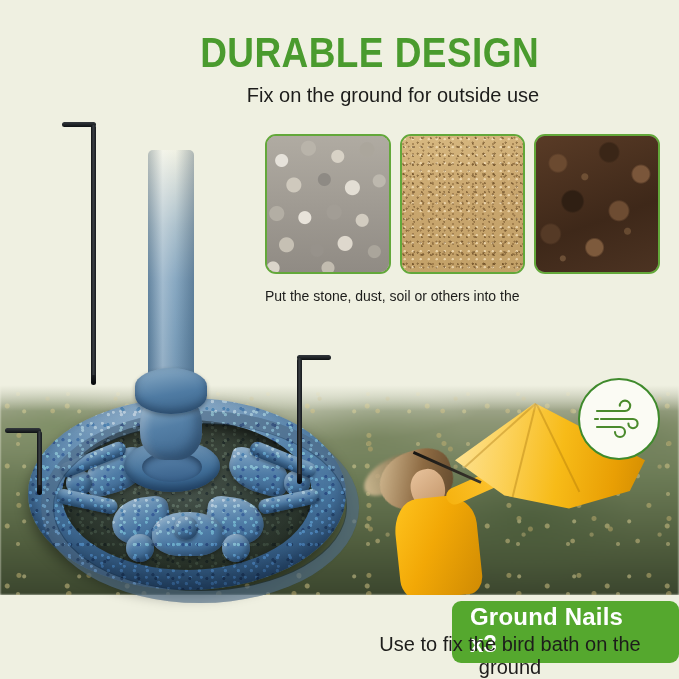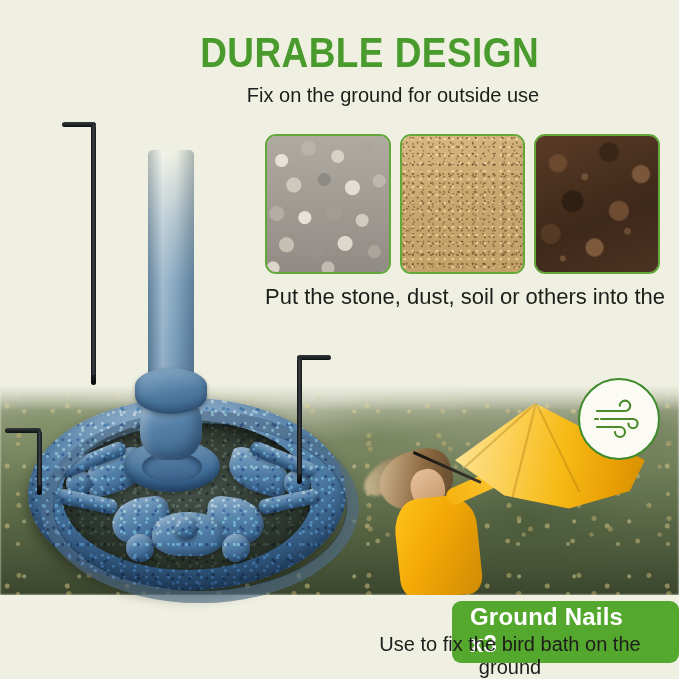--- a/index.html
+++ b/index.html
@@ -83,22 +83,22 @@
       radial-gradient(circle at 12% 72%, #553a26 0 9px, transparent 11px),
       radial-gradient(circle at 48% 82%, #7d5a3c 0 8px, transparent 10px),
       radial-gradient(circle at 84% 88%, #35231600 0 8px, transparent 10px),
       radial-gradient(circle at 40% 30%, rgba(140,105,70,.55) 0 3px, transparent 4px),
       radial-gradient(circle at 75% 70%, rgba(140,105,70,.5) 0 3px, transparent 4px),
       radial-gradient(circle at 22% 90%, rgba(150,115,80,.5) 0 2.5px, transparent 3.5px),
       linear-gradient(160deg,#593b26 0%,#3e2819 60%,#4c3322 100%);
   }
 
   .swatch-caption{
-    position:absolute;left:265px;top:286px;width:400px;text-align:right;
-    font-size:22px;line-height:21px;color:#1d1d1b;
+    position:absolute;left:265px;top:286px;width:400px;text-align:left;
+    font-size:14px;line-height:21px;color:#1d1d1b;
   }
 
   
   .photo-band{position:absolute;left:0;top:385px;width:679px;height:210px;overflow:hidden;}
   .foliage{
     position:absolute;inset:0;
     background:
       radial-gradient(ellipse 120px 70px at 8% 20%, rgba(120,140,95,.55), transparent 70%),
       radial-gradient(ellipse 140px 80px at 30% 60%, rgba(75,95,60,.6), transparent 70%),
       radial-gradient(ellipse 130px 75px at 55% 25%, rgba(110,125,85,.5), transparent 70%),

